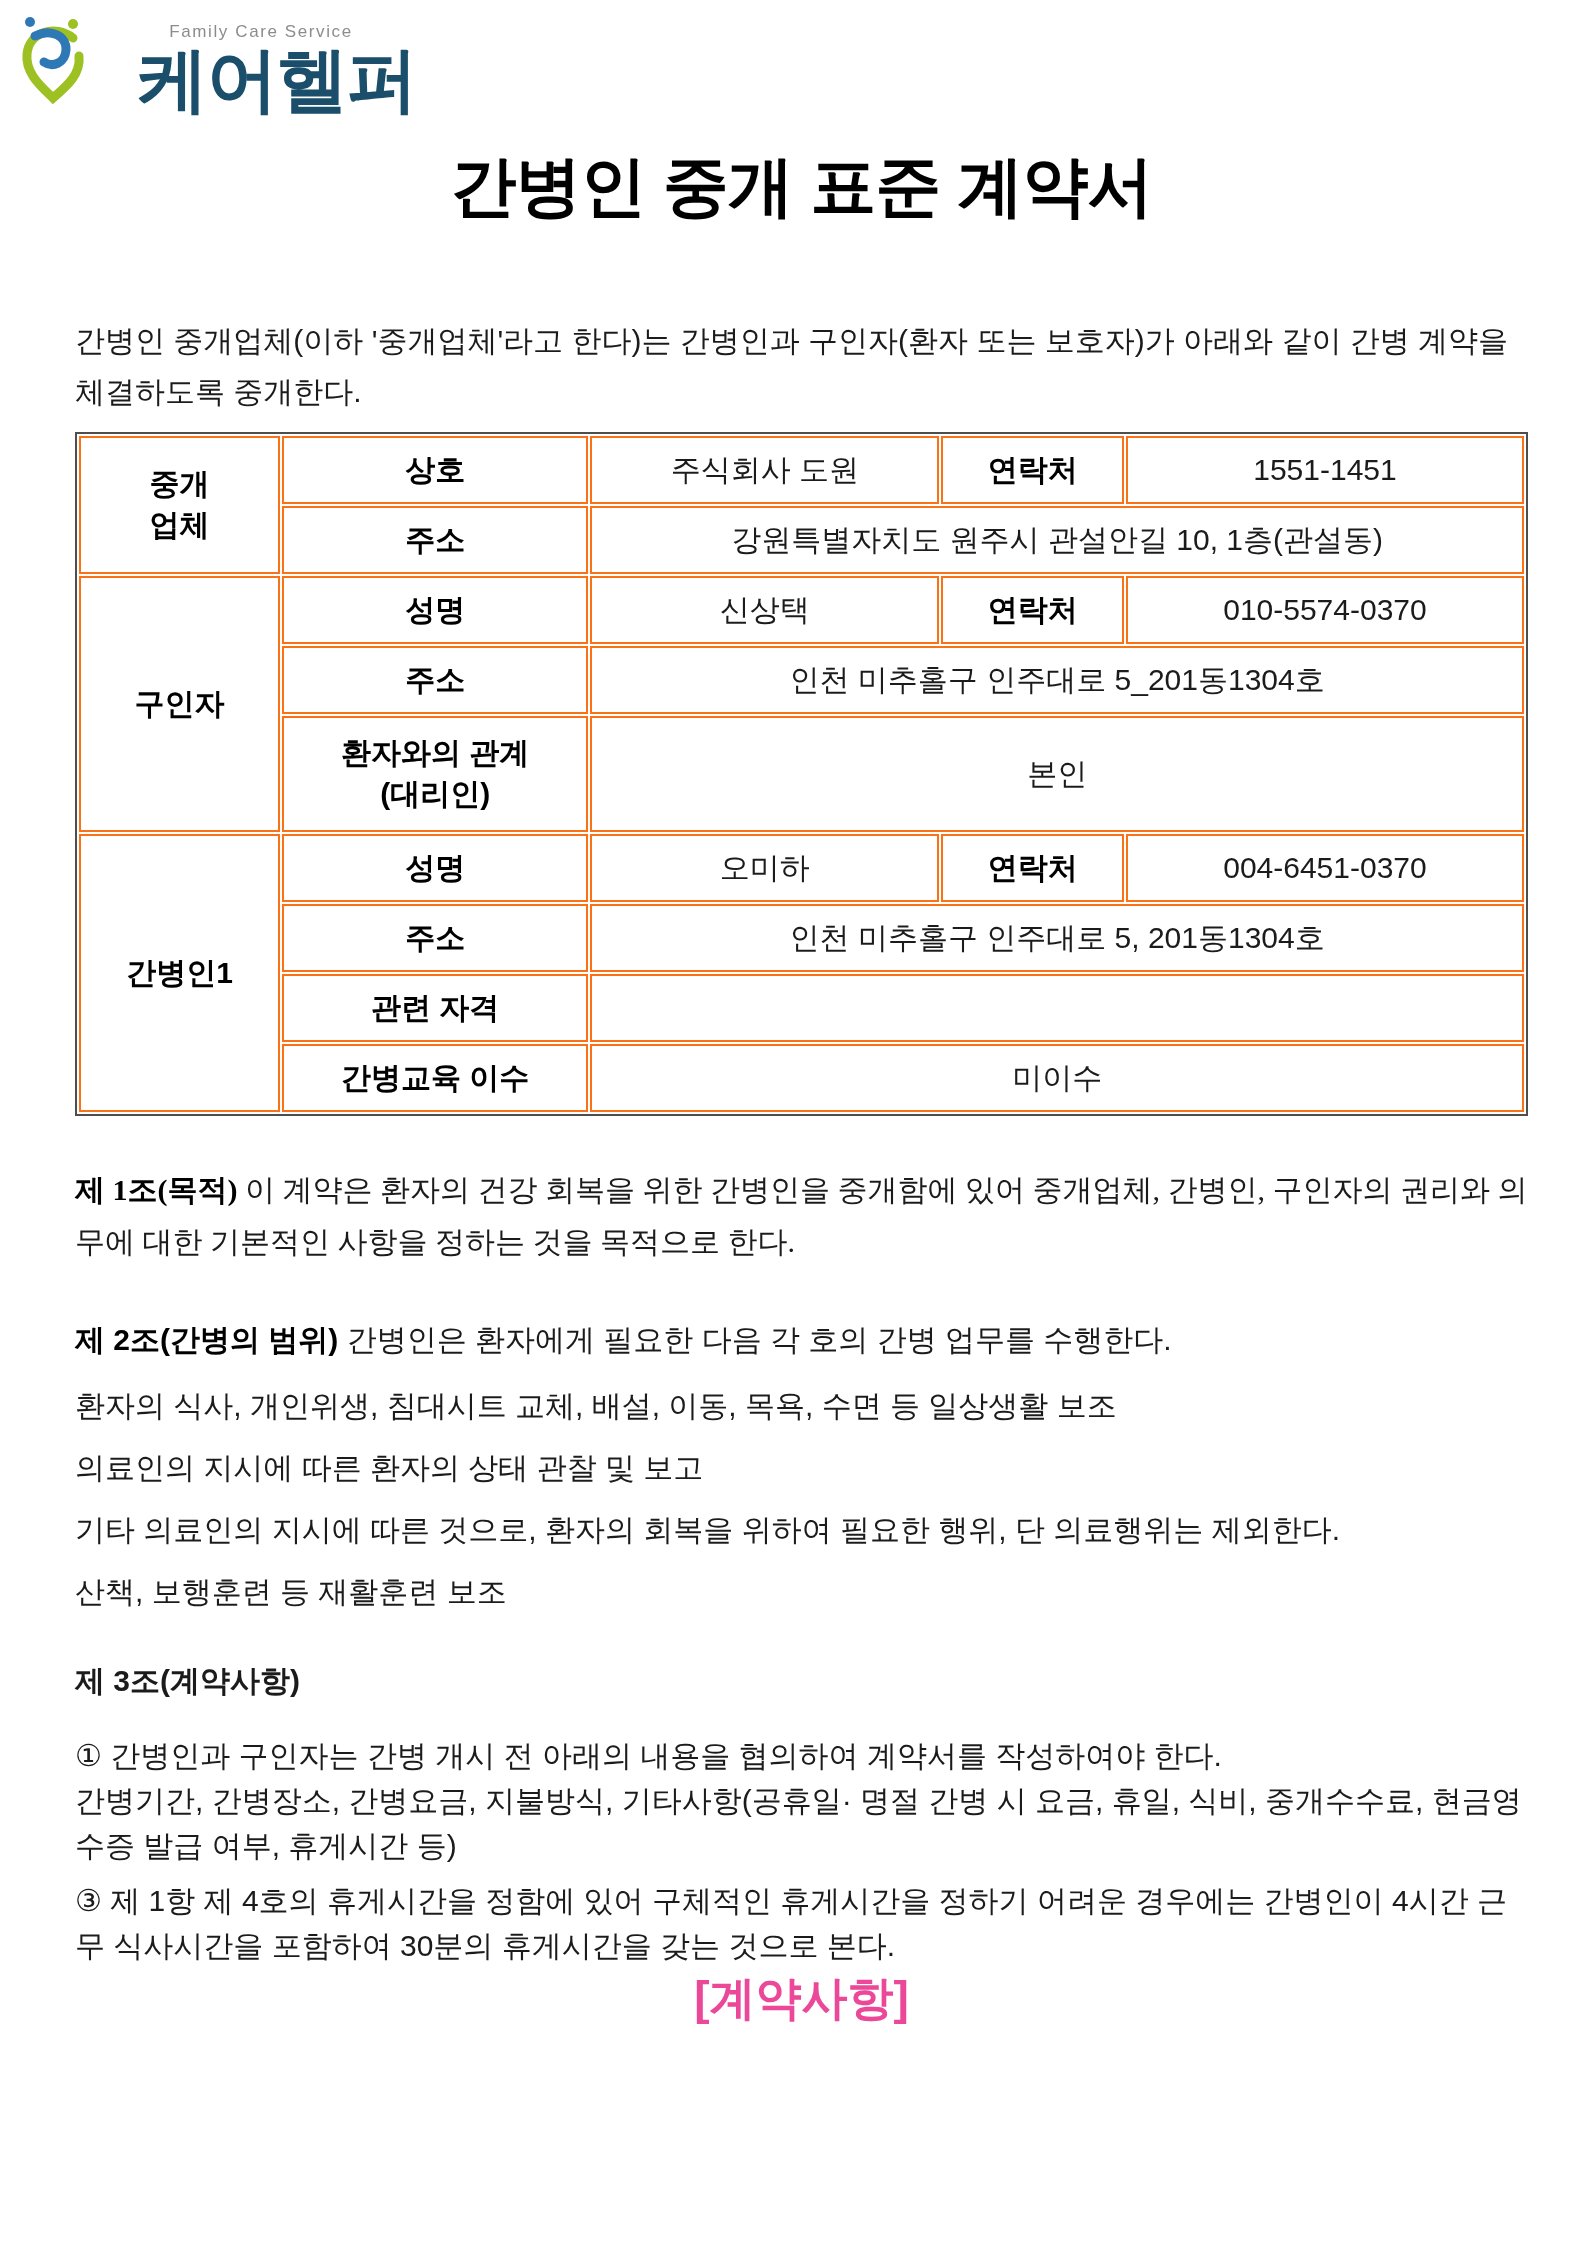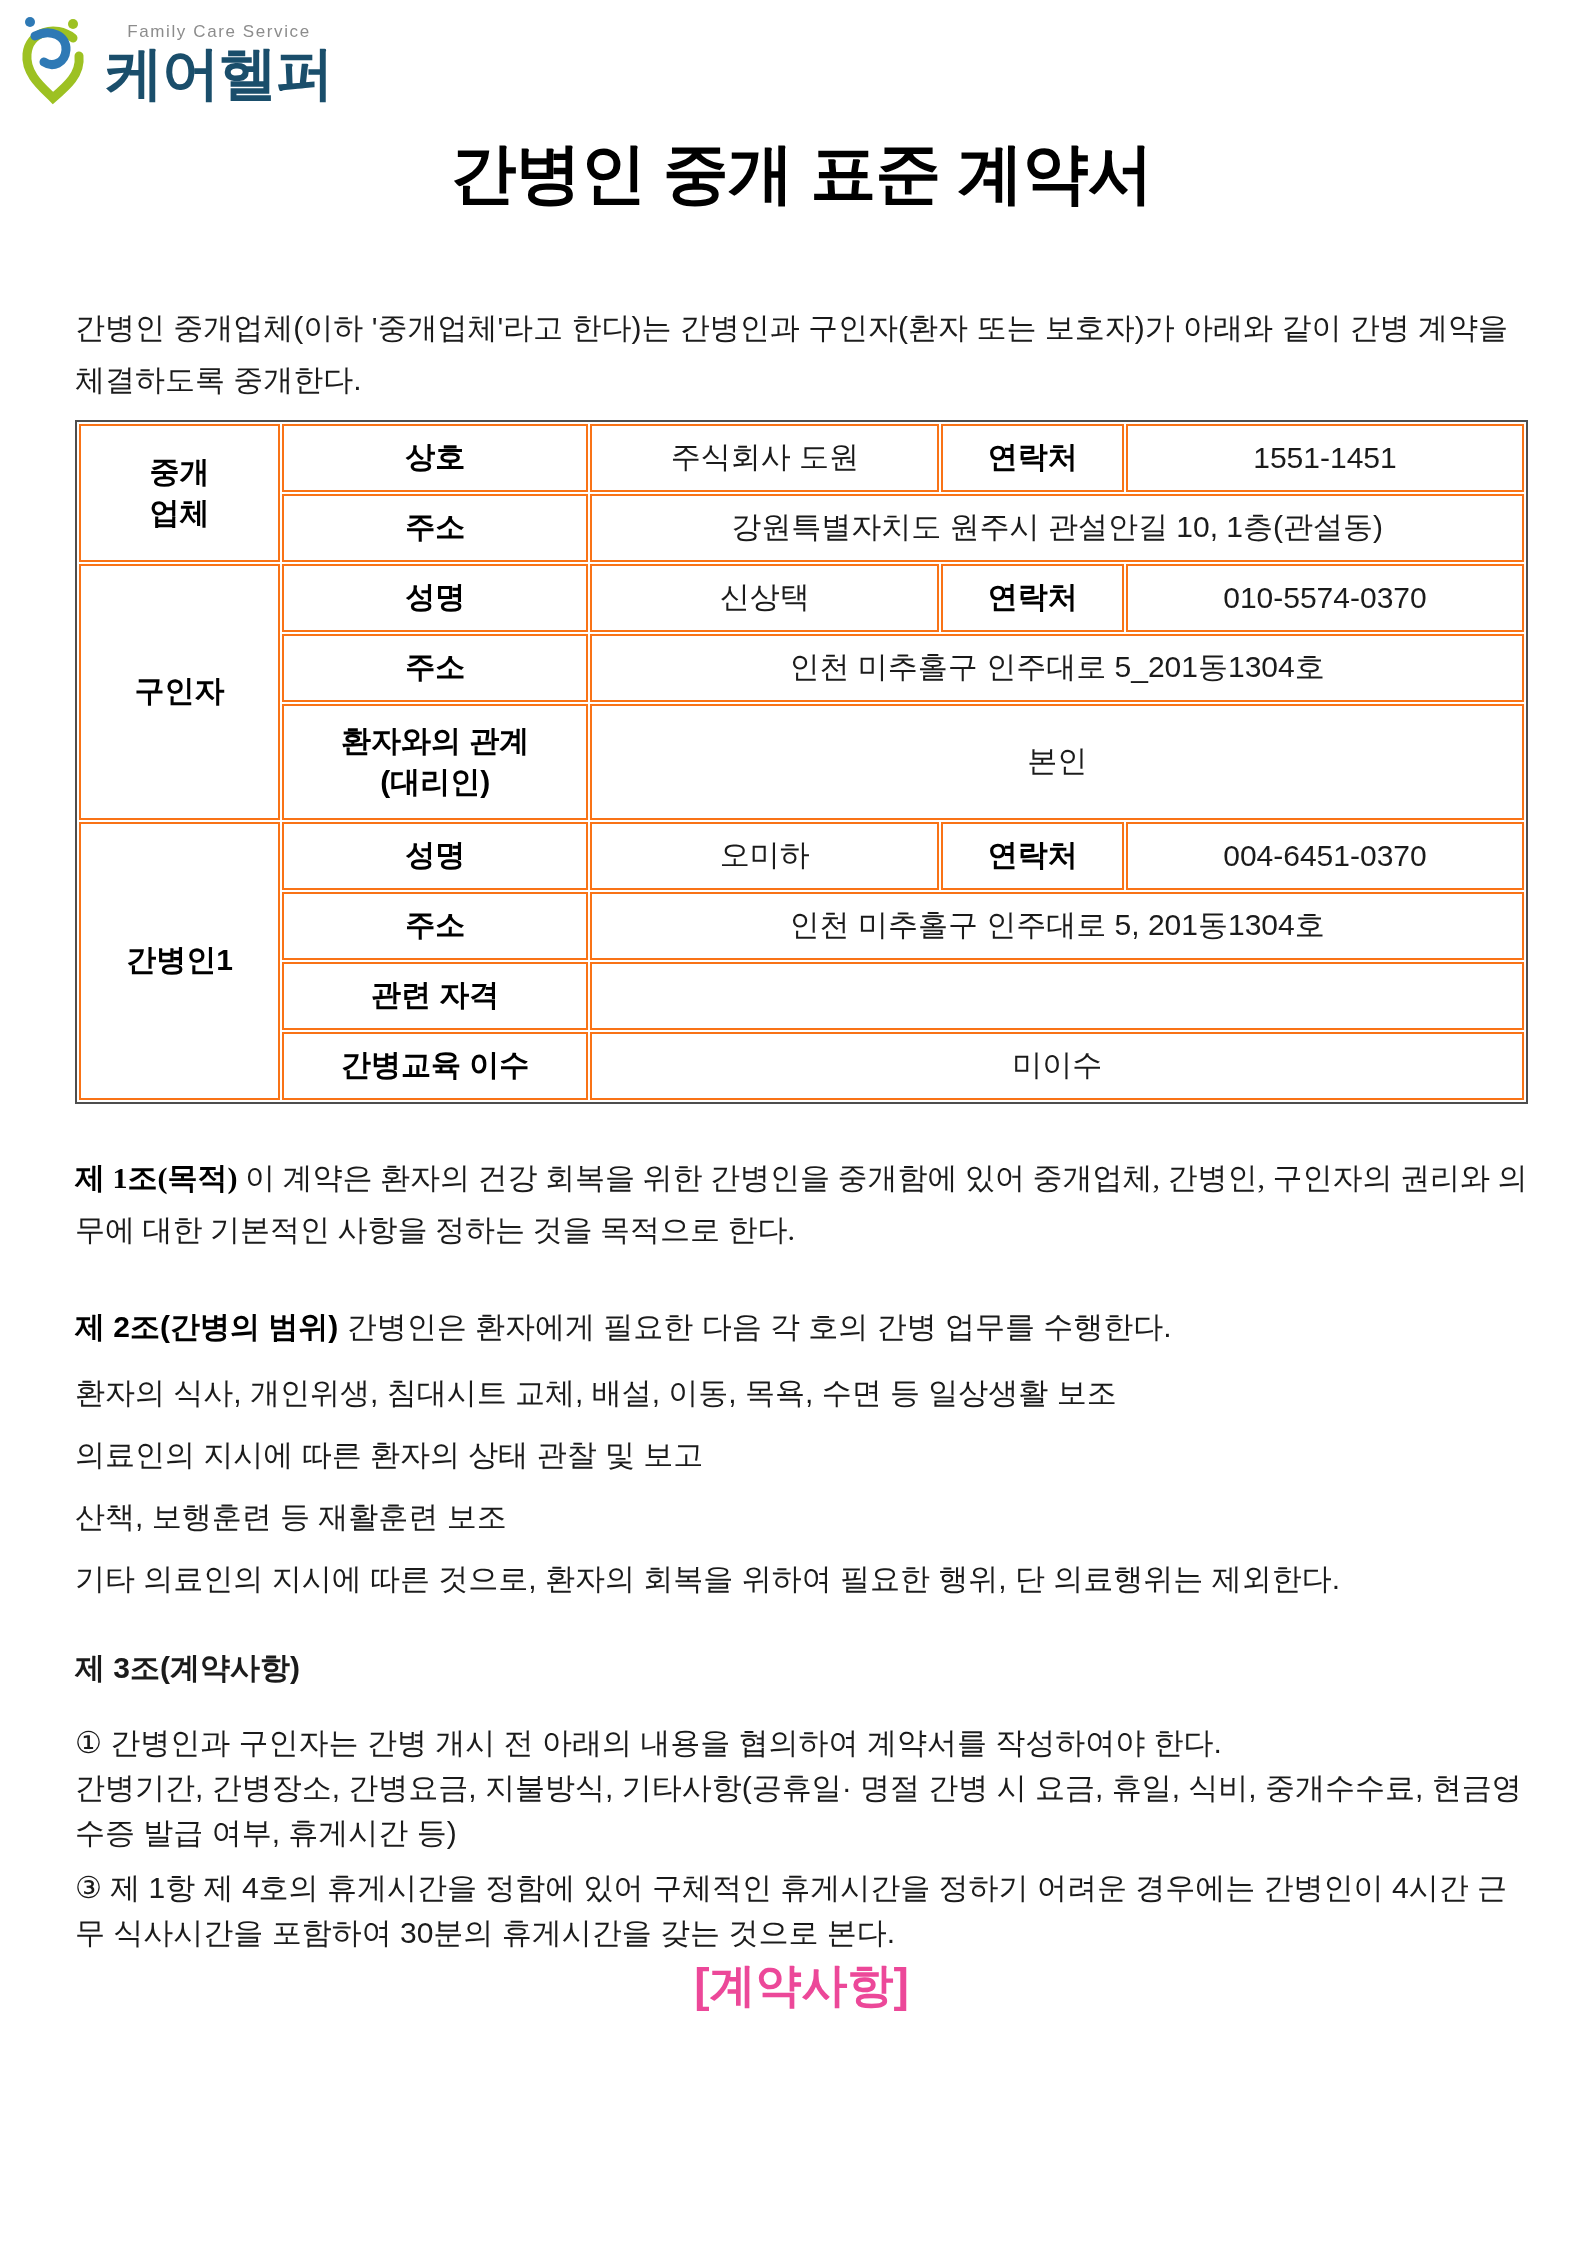--- a/index.html
+++ b/index.html
@@ -12,21 +12,21 @@
     width:1588px; height:2245px; overflow:hidden;
     background:#fff; position:relative;
     padding:14px 60px 0 75px;
   }
 
   
   .logo { display:flex; align-items:flex-start; gap:16px; margin-left:-58px; }
   .logo-icon svg { display:block; }
   .logo-text { display:flex; flex-direction:column; align-items:center; }
   .tagline { font-size:17px; letter-spacing:1.6px; color:#8c8c8c; margin-top:8px; }
-  .brand { font-size:58px; font-weight:800; color:#1a4e6b; letter-spacing:-1px; line-height:1.08; }
+  .brand { font-size:71px; font-weight:800; color:#1a4e6b; letter-spacing:-1px; line-height:1.08;margin-left:32px; }
 
   
   .doc-title { text-align:center; font-size:66px; font-weight:800; color:#000; letter-spacing:-1px; margin-top:30px; line-height:1.15; }
   .intro { margin-top:90px; font-size:30px; line-height:1.73; }
 
   
   table.info-table {
     width:100%; margin-top:14px;
     border-collapse:separate; border-spacing:2px;
     border:2px solid #4e4e4e; table-layout:fixed;
@@ -143,22 +143,22 @@
   </table>
 
   <div class="article">
     <p class="a1"><b>제 1조(목적)</b><span> 이 계약은 환자의 건강 회복을 위한 간병인을 중개함에 있어 중개업체, 간병인, 구인자의 권리와 의무에 대한 기본적인 사항을 정하는 것을 목적으로 한다.</span></p>
   </div>
 
   <div class="article">
     <p class="a2-head"><b>제 2조(간병의 범위)</b><span> 간병인은 환자에게 필요한 다음 각 호의 간병 업무를 수행한다.</span></p>
     <p class="clause-item">환자의 식사, 개인위생, 침대시트 교체, 배설, 이동, 목욕, 수면 등 일상생활 보조</p>
     <p class="clause-item">의료인의 지시에 따른 환자의 상태 관찰 및 보고</p>
+    <p class="clause-item">기타 의료인의 지시에 따른 것으로, 환자의 회복을 위하여 필요한 행위, 단 의료행위는 제외한다.</p>
     <p class="clause-item">산책, 보행훈련 등 재활훈련 보조</p>
-    <p class="clause-item">기타 의료인의 지시에 따른 것으로, 환자의 회복을 위하여 필요한 행위, 단 의료행위는 제외한다.</p>
   </div>
 
   <div class="article">
     <p class="a3-head">제 3조(계약사항)</p>
     <p class="c1">① 간병인과 구인자는 간병 개시 전 아래의 내용을 협의하여 계약서를 작성하여야 한다.
 간병기간, 간병장소, 간병요금, 지불방식, 기타사항(공휴일· 명절 간병 시 요금, 휴일, 식비, 중개수수료, 현금영수증 발급 여부, 휴게시간 등)</p>
     <p class="c3">③ 제 1항 제 4호의 휴게시간을 정함에 있어 구체적인 휴게시간을 정하기 어려운 경우에는 간병인이 4시간 근무 식사시간을 포함하여 30분의 휴게시간을 갖는 것으로 본다.</p>
   </div>
 
   <div class="footer-heading">[계약사항]</div>

